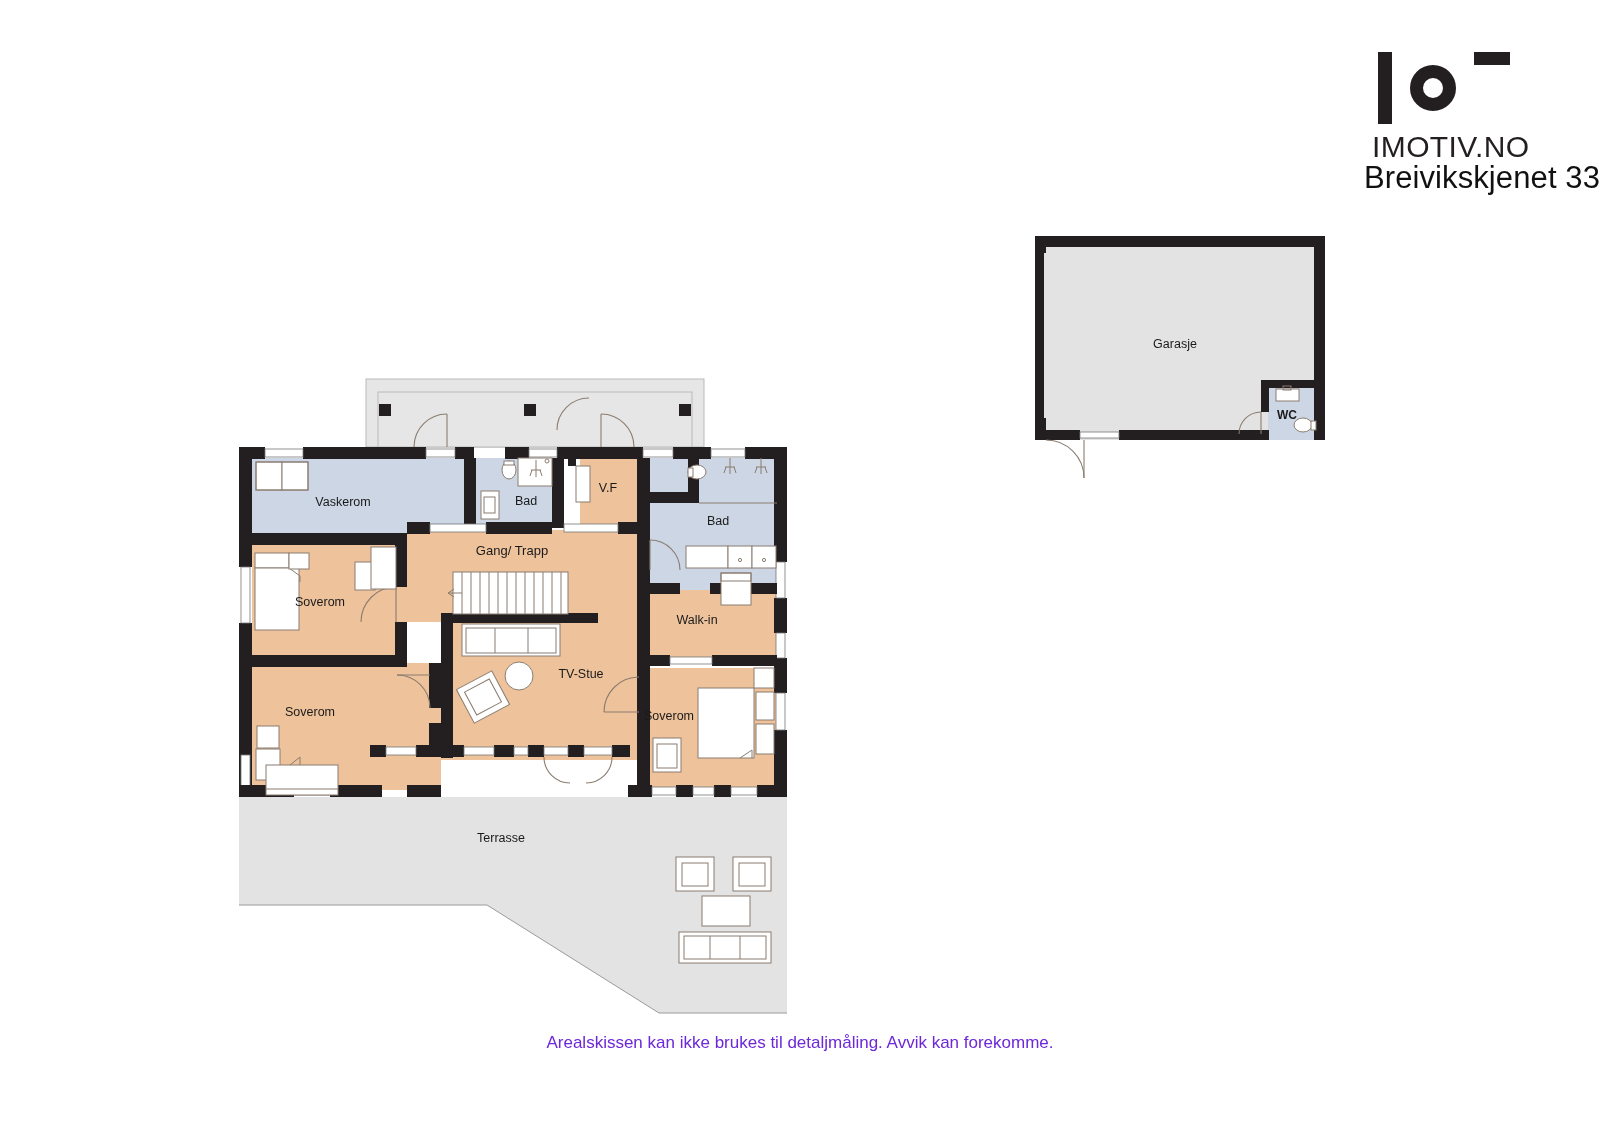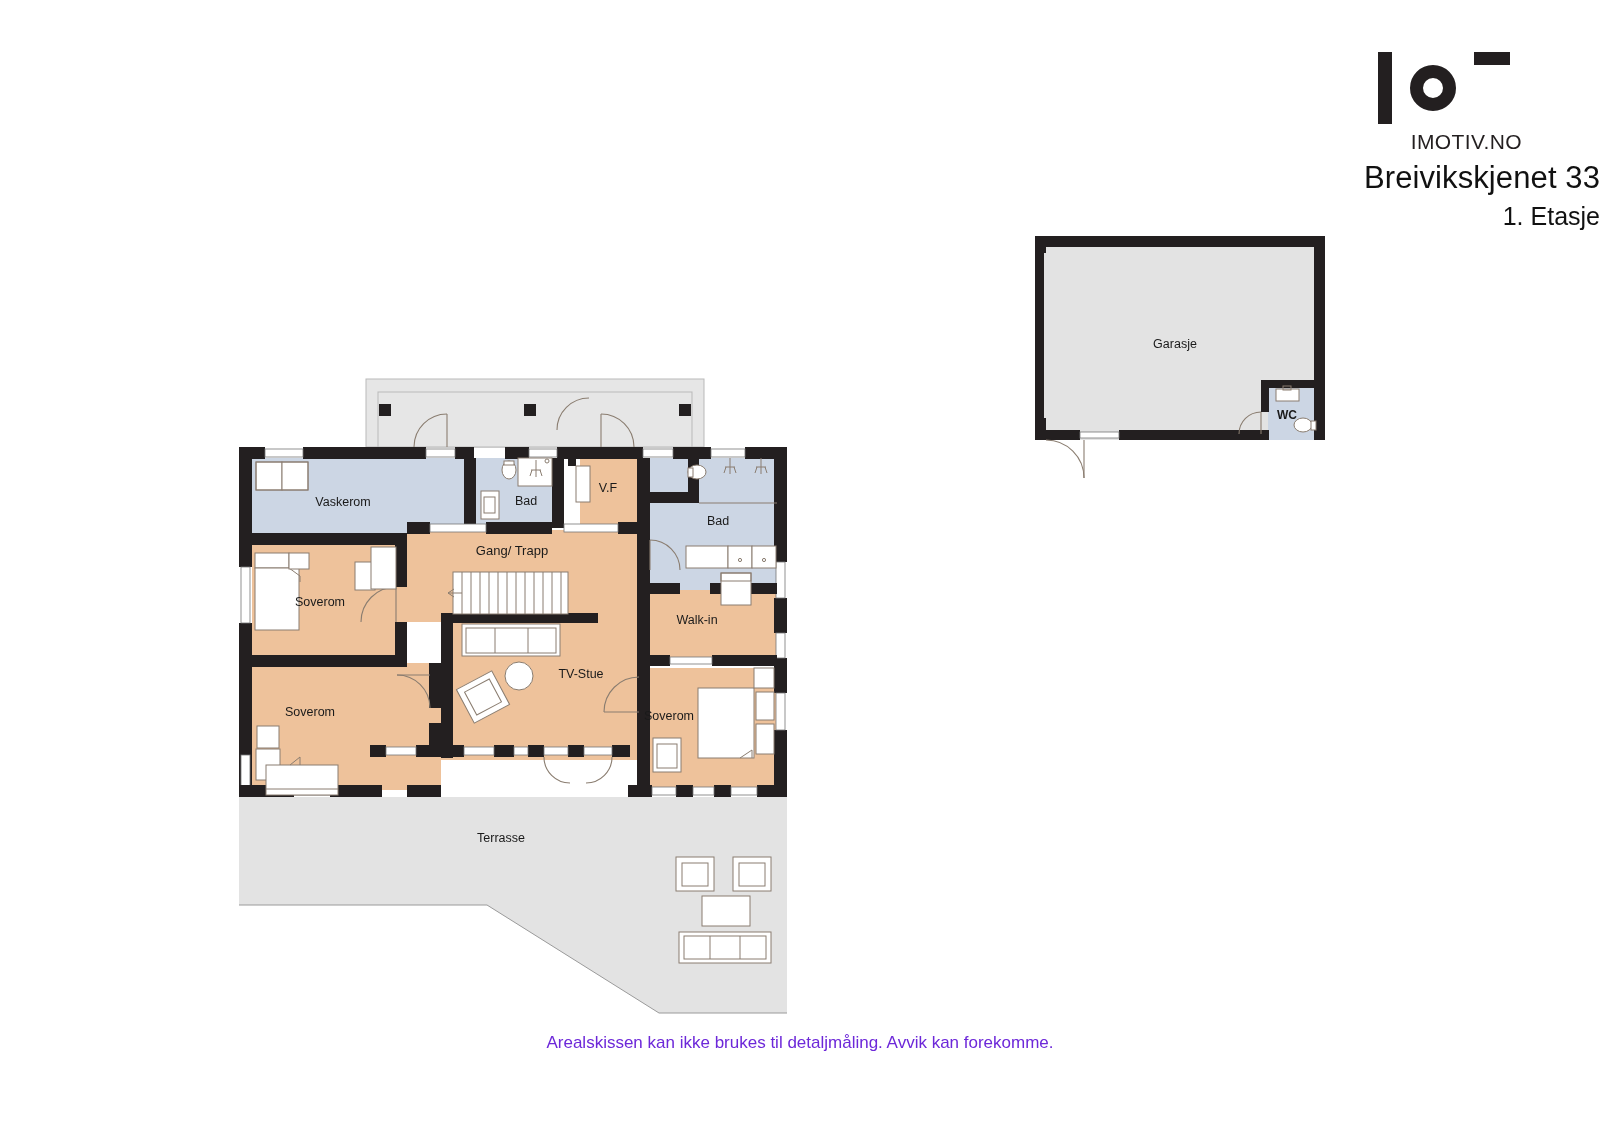--- a/index.html
+++ b/index.html
@@ -79,21 +79,21 @@
     width: 36px;
     height: 13px;
     background: #231f20;
   }
   #logo .wordmark {
     position: absolute;
     left: 0;
     top: 88px;
     width: 150px;
     text-align: right;
-    font-size: 21px;
+    font-size: 30px;
     letter-spacing: 0.4px;
     color: #231f20;
   }
 
   
   #disclaimer {
     position: absolute;
     left: 0;
     top: 1033px;
     width: 1600px;
@@ -457,21 +457,20 @@
 
     <text class="lbl" x="1175" y="345">Garasje</text>
     <text class="lbl wc" x="1287" y="416">WC</text>
   </g>
 
 </svg>
 </div>
 
 <div id="titleblock">
   <div id="plan-title">Breivikskjenet 33</div>
-  <div id="plan-subtitle">1. Etasje</div>
 </div>
 
 <div id="logo">
   <div class="mark">
     <div class="bar"></div>
     <div class="ring"></div>
     <div class="dash"></div>
   </div>
   <div class="wordmark">IMOTIV.NO</div>
 </div>

